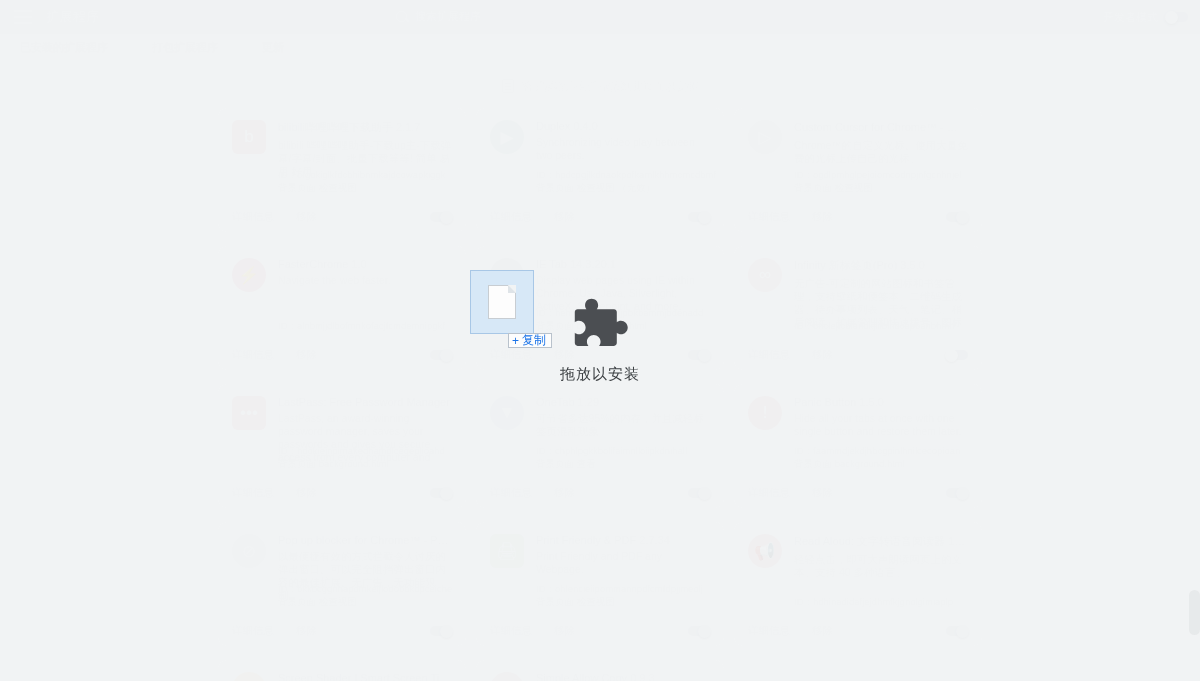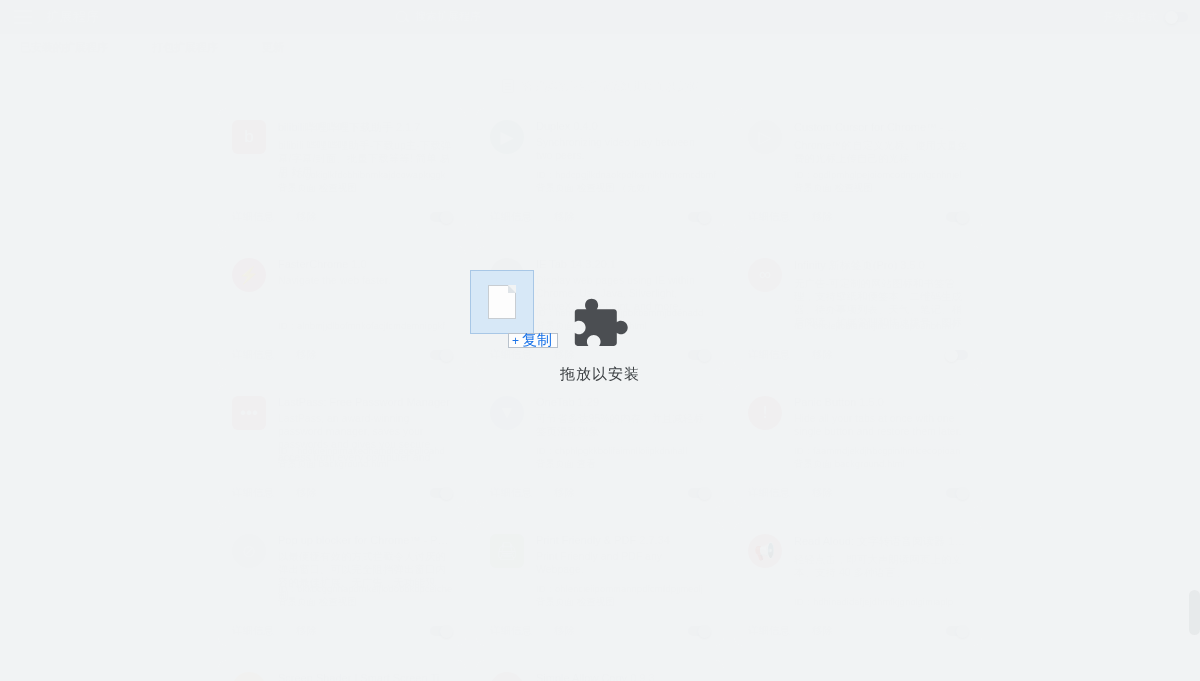--- a/index.html
+++ b/index.html
@@ -109,21 +109,21 @@
     background: #d7e8f7; border: 1px solid #a8c7e6; }
   .drag-ghost .sheet { position: absolute; left: 50%; top: 50%;
     transform: translate(-50%,-50%); width: 28px; height: 34px;
     background: #fdfdfd; border: 1px solid #c8cdd2; }
   .drag-ghost .sheet::after { content: ""; position: absolute; right: -1px; top: -1px;
     border-width: 0 8px 8px 0; border-style: solid; border-color: #dfe4e8 #f1f3f4; }
   .drag-badge { position: absolute; left: 508px; top: 333px; height: 15px;
     background: #fdfdfd; border: 1px solid #b9c2cc; display: flex; align-items: center;
     gap: 3px; padding: 0 5px 0 3px; }
   .drag-badge .plus { color: #1a73e8; font-size: 12px; line-height: 1; }
-  .drag-badge .lbl { font-size: 15px; color: #1a73e8; }
+  .drag-badge .lbl { font-size: 12px; color: #1a73e8; }
 </style>
 </head>
 <body>
 
 <div id="page">
 
   <div class="appbar">
     <div class="hamburger">
         <i></i>
         <i></i>

